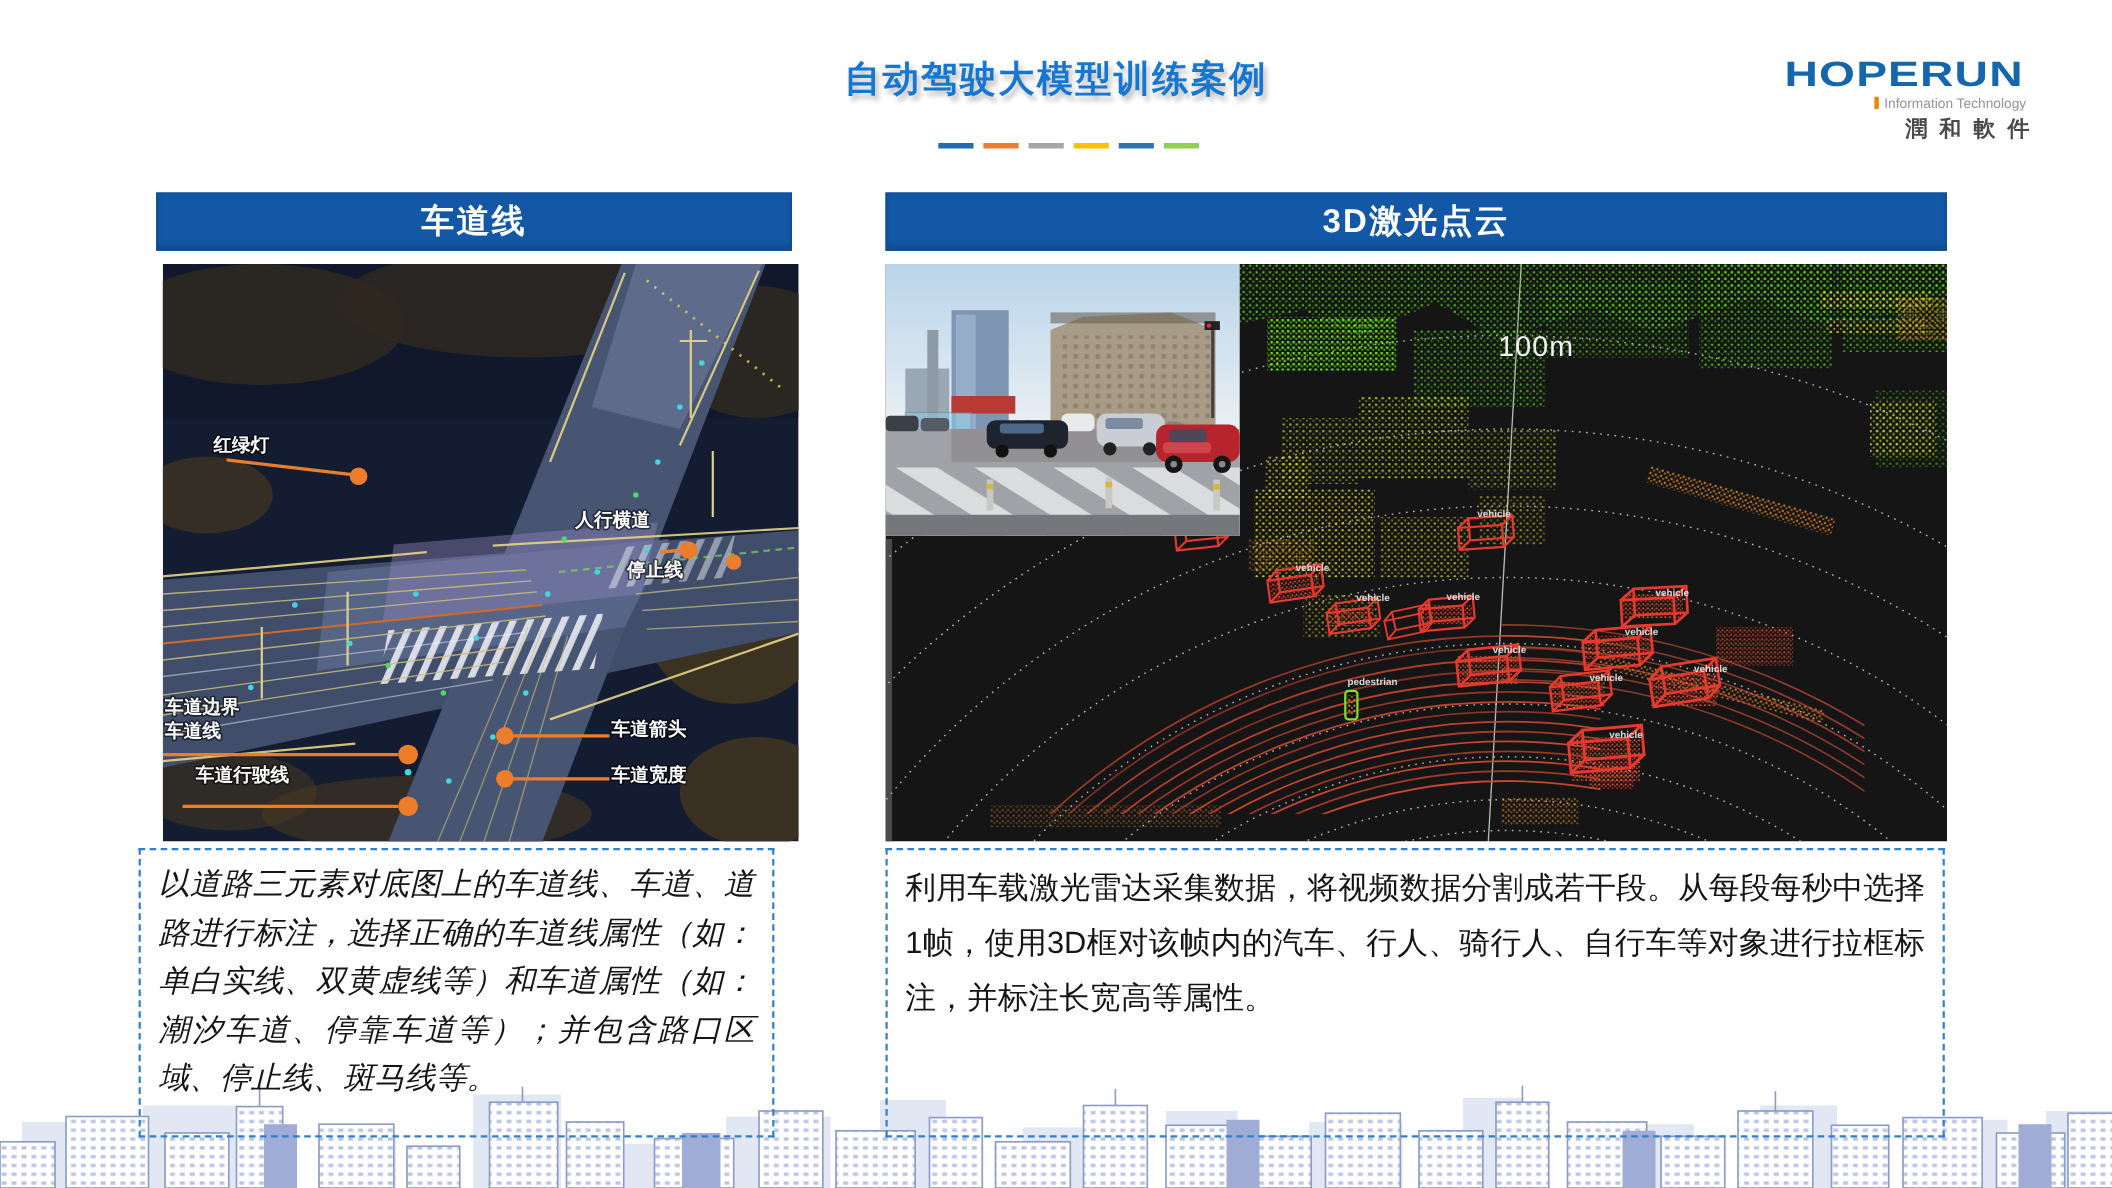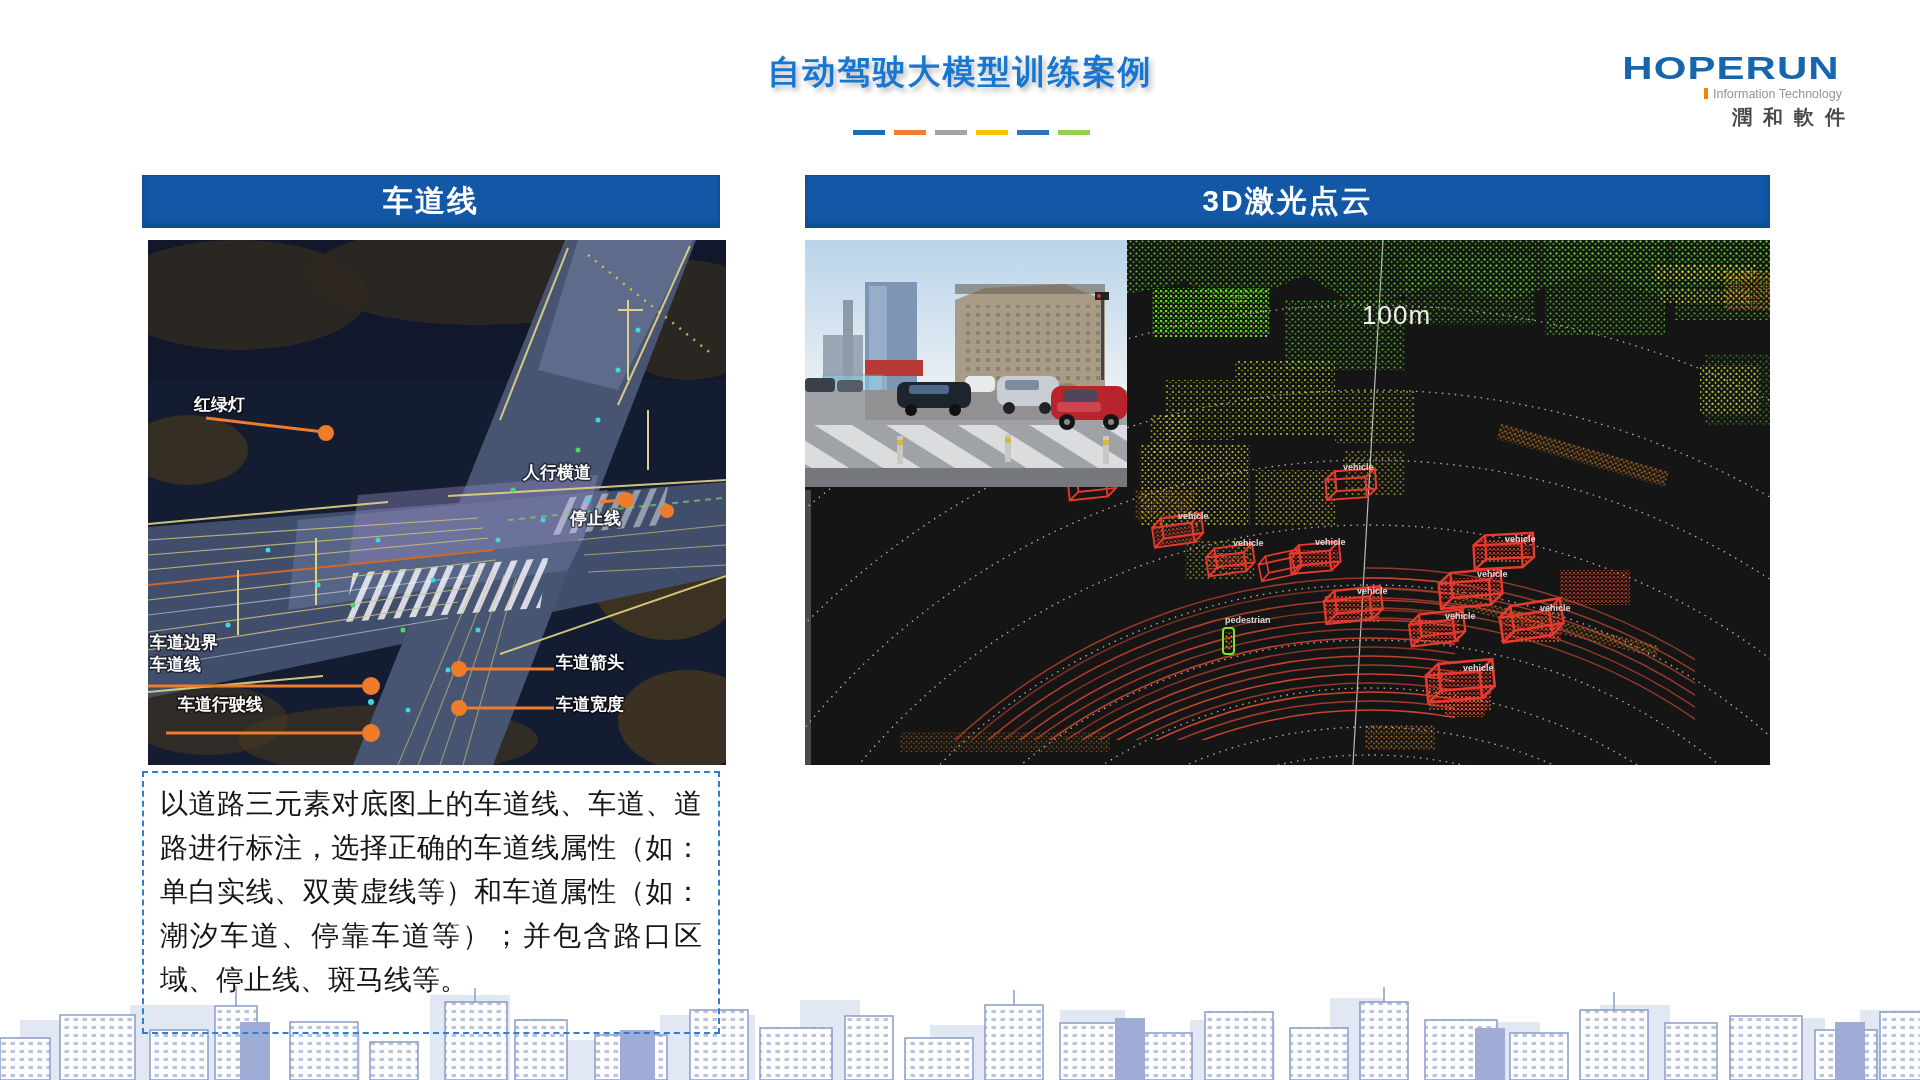--- a/index.html
+++ b/index.html
@@ -28,21 +28,21 @@
            font-weight:bold;display:flex;align-items:center;justify-content:center;
            letter-spacing:2px;box-shadow:inset 0 -4px 5px rgba(0,0,0,.16);z-index:2;}
   .ph-left{left:142px;width:578px;}
   .ph-right{left:805px;width:965px;}
   .panel-img{position:absolute;top:240px;z-index:2;line-height:0;}
   .pi-left{left:148px;width:578px;height:525px;}
   .pi-right{left:805px;width:965px;height:525px;}
   .desc-box{position:absolute;top:771px;height:263px;border:2px dashed #2F7FD0;
            box-sizing:border-box;padding:9px 16px;font-size:28px;color:#151515;
            text-align:justify;background:transparent;z-index:3;}
-  .db-left{left:142px;width:578px;line-height:44px;}
+  .db-left{left:126px;width:578px;line-height:44px;font-style:italic;}
   .db-right{left:805px;width:963px;line-height:50px;}
   
   .skyline{position:absolute;left:0;bottom:0;width:1920px;height:96px;z-index:1;}
   svg{display:block;}
   .map-label{fill:#fff;font:bold 17px "Liberation Sans",sans-serif;
              paint-order:stroke;stroke:rgba(0,0,0,.55);stroke-width:3px;stroke-linejoin:round;}
   .vlabel{fill:#e8e8e8;font:bold 9px "Liberation Sans",sans-serif;opacity:.92;}
   .range-label{fill:#efefef;font:26px "Liberation Sans",sans-serif;letter-spacing:1px;}
 </style>
 </head>
@@ -387,20 +387,21 @@
           <rect x="200" y="194" width="6" height="28" fill="#c8c8c4"></rect>
             <rect x="200" y="198" width="6" height="5" fill="#d8b838"></rect>
           <rect x="298" y="196" width="6" height="28" fill="#c8c8c4"></rect>
             <rect x="298" y="200" width="6" height="5" fill="#d8b838"></rect>
         </g>
       </g>
     </svg>
   </div>
 
   <div class="desc-box db-left">以道路三元素对底图上的车道线、车道、道路进行标注，选择正确的车道线属性（如：单白实线、双黄虚线等）和车道属性（如：潮汐车道、停靠车道等）；并包含路口区域、停止线、斑马线等。</div>
+  <div class="desc-box db-right">利用车载激光雷达采集数据，将视频数据分割成若干段。从每段每秒中选择1帧，使用3D框对该帧内的汽车、行人、骑行人、自行车等对象进行拉框标注，并标注长宽高等属性。</div>
 
   <svg class="skyline" viewBox="0 0 1920 96">
     <defs>
       <pattern id="win" width="9" height="8" patternUnits="userSpaceOnUse">
         <rect width="9" height="8" fill="#ffffff"></rect>
           <rect x="1.5" y="2" width="4.5" height="3" fill="#b9c3e2"></rect>
       </pattern>
     </defs>
     <g fill="#e2e7f4">
       <rect x="20" y="36" width="70" height="60"></rect>

